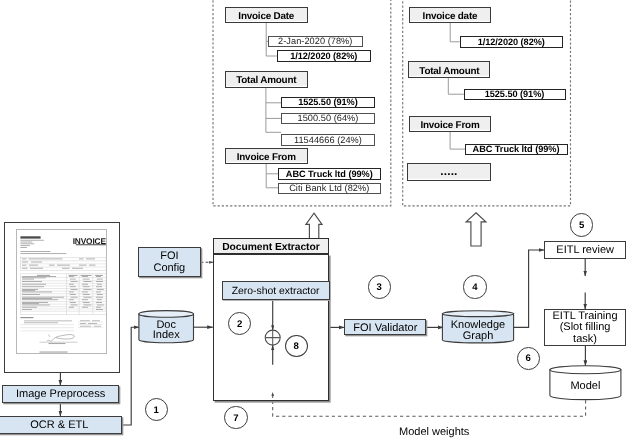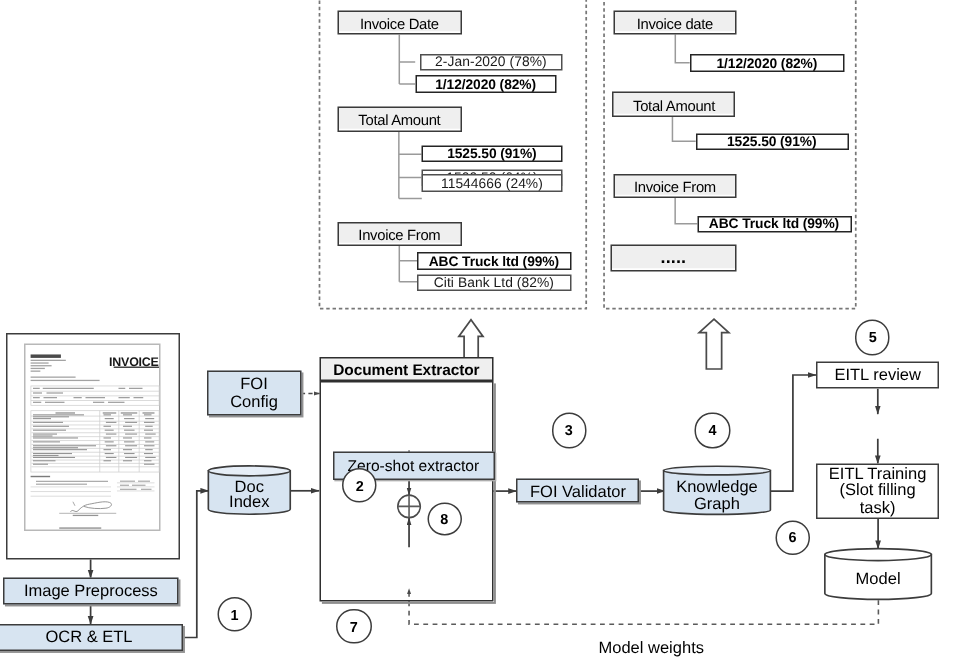--- a/index.html
+++ b/index.html
@@ -10,21 +10,21 @@
   #stage{position:relative;width:640px;height:440px;background:#fff;}
   #wires{position:absolute;left:0;top:0;width:640px;height:440px;overflow:visible;}
 
   .node{position:absolute;box-sizing:border-box;display:flex;align-items:center;
         justify-content:center;text-align:center;line-height:1.12;white-space:nowrap;}
 
   
   .panel{position:absolute;box-sizing:border-box;}
 
   
-  .chip{background:#efefef;border:1.55px solid #3a3a3a;font-weight:normal;
+  .chip{background:#efefef;border:1.55px solid #3a3a3a;font-weight:bold;
         font-size:9.9px;letter-spacing:-0.2px;padding-top:3px;
         box-shadow:inset 0 -2.2px 0 -1px #ffffff;}
   
   .val{background:#ffffff;border:1.25px solid #4f4f4f;font-size:9.2px;
        letter-spacing:0.05px;color:#1a1a1a;}
   .val.b{font-weight:bold;border:1.65px solid #242424;letter-spacing:-0.05px;color:#000;}
 
   
   .bx{background:#ffffff;border:1.1px solid #3c3c3c;font-size:11px;}
   .bx.blue{background:#d7e4f1;border:1.2px solid #3c3c3c;}
@@ -128,27 +128,27 @@
       <path d="M549.9,369.7 L549.9,395.6 A35.5,4.0 0 0 0 620.9,395.6 L620.9,369.7 Z" fill="#ffffff" stroke="#3c3c3c" stroke-width="1.1"></path>
       <ellipse cx="585.4" cy="369.7" rx="35.5" ry="4.0" fill="#ffffff" stroke="#3c3c3c" stroke-width="1.1"></ellipse>
     </g>
   </svg>
 
   <svg class="panel" style="left:208px;top:-6px;width:190px;height:218px;" viewBox="208 -6 190 218">
     <rect x="213.0" y="-4" width="177.8" height="209.8" fill="none" stroke="#777" stroke-width="1.15" stroke-dasharray="2.3 1.9"></rect>
   </svg>
 
   <div class="node chip" style="left:224.5px;top:6.5px;width:83.5px;height:16.5px;">Invoice Date</div>
-  <div class="node val" style="left:280px;top:35.5px;width:94.5px;height:11.5px;">2-Jan-2020 (78%)</div>
+  <div class="node val" style="left:268px;top:35.5px;width:94.5px;height:11.5px;">2-Jan-2020 (78%)</div>
   <div class="node val b" style="left:276.5px;top:50.2px;width:94.5px;height:11.5px;">1/12/2020 (82%)</div>
 
   <div class="node chip" style="left:224.5px;top:71px;width:83.5px;height:16.5px;">Total Amount</div>
   <div class="node val b" style="left:280.8px;top:96.8px;width:94.3px;height:11.5px;">1525.50 (91%)</div>
   <div class="node val" style="left:280.8px;top:113px;width:94.3px;height:11px;">1500.50 (64%)</div>
-  <div class="node val" style="left:280.8px;top:116px;width:94.3px;height:11.5px;">11544666 (24%)</div>
+  <div class="node val" style="left:280.8px;top:134px;width:94.3px;height:11.5px;">11544666 (24%)</div>
 
   <div class="node chip" style="left:224.5px;top:147.5px;width:83.5px;height:16.5px;">Invoice From</div>
   <div class="node val b" style="left:278px;top:168.3px;width:102.5px;height:11.5px;">ABC Truck ltd (99%)</div>
   <div class="node val" style="left:278px;top:182.8px;width:102.5px;height:11.5px;">Citi Bank Ltd (82%)</div>
 
   <svg class="panel" style="left:398px;top:-6px;width:182px;height:218px;" viewBox="398 -6 182 218">
     <rect x="402.7" y="-4" width="167.8" height="209.8" fill="none" stroke="#777" stroke-width="1.15" stroke-dasharray="2.3 1.9"></rect>
   </svg>
 
   <div class="node chip" style="left:408.9px;top:7.1px;width:82.1px;height:16px;">Invoice date</div>
@@ -338,21 +338,21 @@
   <div class="node bx blue shadow" style="left:138px;top:246.7px;width:62.7px;height:30.4px;flex-direction:column;">
     <span>FOI</span>
     <span>Config</span>
   </div>
 
   <div style="position:absolute;left:212.7px;top:253.6px;width:116.5px;height:147.5px;
               box-sizing:border-box;border:1.3px solid #2f2f2f;background:transparent;
               box-shadow:1.6px 1.6px 0 0 #8e8e8e;"></div>
   <div class="node hdr" style="left:212.7px;top:238px;width:116.5px;height:16px;">Document Extractor</div>
   <div class="node bx blue" style="left:221.6px;top:280.7px;width:108px;height:19.7px;
-              font-size:10.4px;padding-top:1.6px;box-shadow:0.9px 0.9px 0 0 #adadad;margin-top:20px;">Zero-shot extractor</div>
+              font-size:10.4px;padding-top:1.6px;box-shadow:0.9px 0.9px 0 0 #adadad;">Zero-shot extractor</div>
 
   <div class="node bx blue shadow" style="left:344.2px;top:318.9px;width:82.3px;height:16.6px;padding-top:1px;">FOI Validator</div>
 
   <div class="cyl" style="left:442.4px;top:310.9px;width:71.2px;height:32px;text-decoration:underline;">
     <div class="lbl" style="top:8.4px;height:11px;">Knowledge</div>
     <div class="lbl" style="top:19.7px;height:11px;">Graph</div>
   </div>
 
   <div class="node bx" style="left:543.9px;top:240.9px;width:82.5px;height:18.2px;">EITL review</div>
   <div class="node bx" style="left:543.9px;top:309px;width:82.3px;height:36.7px;flex-direction:column;

